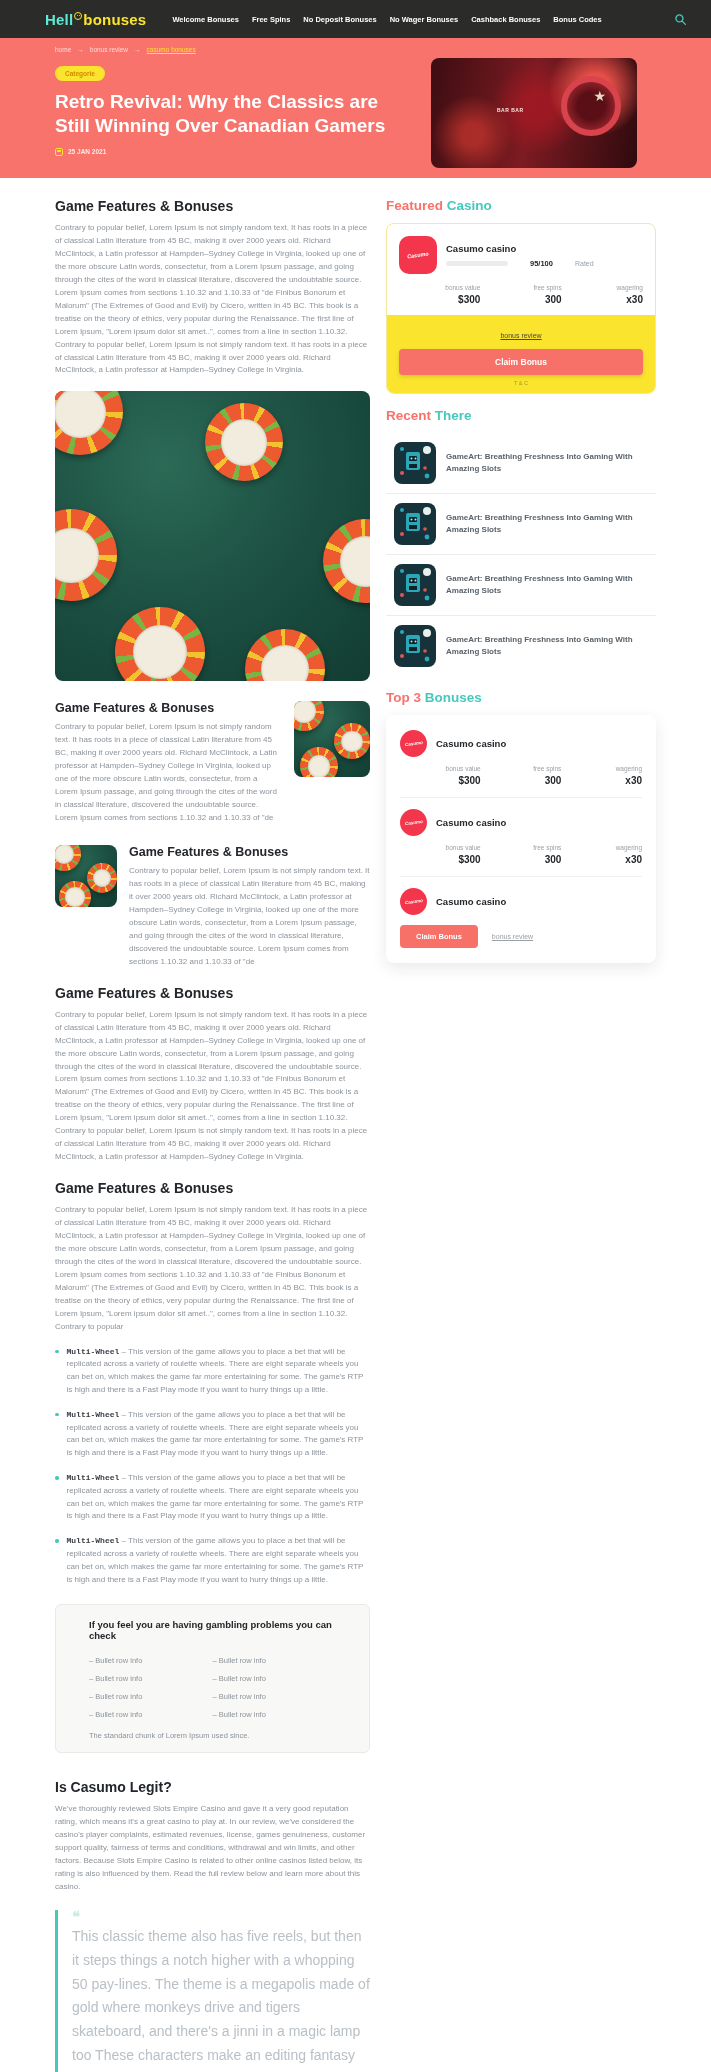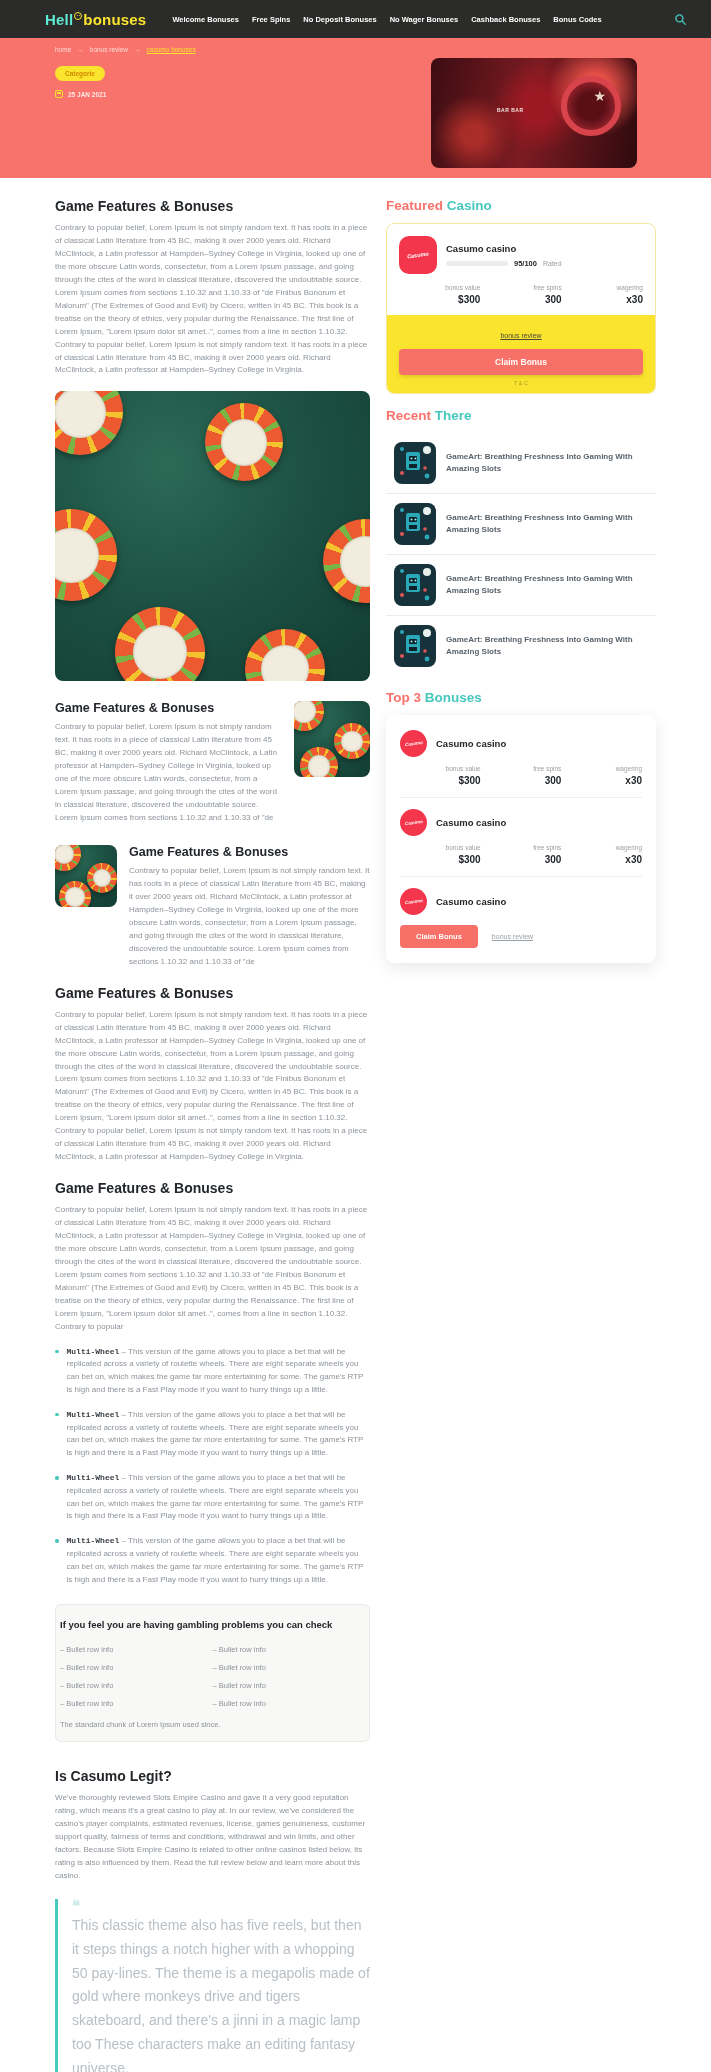--- a/index.html
+++ b/index.html
@@ -89,21 +89,21 @@
   .sec-text { flex: 1; }
   .img-sm { width: 76px; height: 76px; flex: none; }
   .img-xs { width: 62px; height: 62px; flex: none; }
 
   .bullets { margin: 12px 0 4px; }
   .bullet { display: flex; gap: 8px; margin: 0 0 12px; }
   .bullet .dot { width: 3.5px; height: 3.5px; border-radius: 50%; background: #46c8bd; margin-top: 4px; flex: none; }
   .bullet .b-body { font-size: 8px; line-height: 1.6; color: #8d949b; }
   .bullet .b-label { font-weight: bold; color: #3a3f45; font-family: Liberation Mono, monospace; }
 
-  .info-box { background: #f8f8f6; border: 1px solid #e9e9e6; border-radius: 6px; padding: 14px 4px 12px; margin: 18px 0 26px; }
+  .info-box { background: #f8f8f6; border: 1px solid #e9e9e6; border-radius: 6px; padding: 14px 33px 12px; margin: 18px 0 26px; }
   .info-box .ib-title { font-size: 9.5px; font-weight: bold; color: #23262a; margin-bottom: 10px; }
   .ib-grid { display: grid; grid-auto-flow: column; grid-template-rows: repeat(4, auto); grid-template-columns: 1fr 1fr; }
   .ib-row { font-size: 7.5px; color: #8d949b; padding: 4.5px 0; }
   .ib-note { font-size: 7.5px; color: #8d949b; margin-top: 8px; }
 
   .quote { border-left: 3px solid #46c8bd; padding: 2px 0 2px 14px; margin: 16px 0 10px; position: relative; }
   .quote .q-mark { color: #cdebe7; font-size: 15px; font-weight: bold; line-height: .6; display:block; margin-bottom:4px; }
   .quote .q-text { font-size: 14px; line-height: 1.7; color: #b9c0c6; }
 
   .post-nav { display: flex; justify-content: space-between; width: 448px; margin: 26px 0 0 20px; }
@@ -116,21 +116,21 @@
   .side-h { font-size: 13.5px; font-weight: bold; margin: 14px 0 10px; }
   .side-h .h-a { color: #f8736b; } .side-h .h-b { color: #46c8bd; }
 
   .featured-card { border: 1px solid #f6e7a0; border-radius: 8px; overflow: hidden; background: #fff; }
   .fc-top { padding: 12px 12px 10px; }
   .fc-head { display: flex; gap: 9px; align-items: center; }
   .casumo-tile { width: 38px; height: 38px; border-radius: 10px; background: #f4364c; flex: none;
     display: flex; align-items: center; justify-content: center; }
   .casumo-tile span { color: #fff; font-size: 5.5px; font-style: italic; font-weight: bold; transform: rotate(-8deg); }
   .fc-name { font-size: 9.5px; font-weight: bold; color: #23262a; margin-bottom: 5px; }
-  .rating-row { display: flex; align-items: center; gap: 6px; }
+  .rating-row { display: flex; align-items: center; gap: 22px; }
   .rating-bar { width: 62px; height: 5px; border-radius: 3px; background: #ececec; overflow: hidden; }
   .rating-fill { height: 100%; width: 95%; border-radius: 3px;
     background: linear-gradient(90deg, #f2d22a, #9ed05e 55%, #46c8bd); }
   .rating-num { font-size: 7.5px; font-weight: bold; color: #23262a; }
   .rating-lbl { font-size: 7px; color: #9aa1a7; }
   .stats { display: flex; margin-top: 10px; text-align: right; }
   .stat { flex: 1; }
   .stat .st-label { font-size: 6.5px; color: #9aa1a7; margin-bottom: 3px; }
   .stat .st-value { font-size: 10px; font-weight: bold; color: #23262a; }
   .fc-bottom { background: #fbe42d; padding: 9px 12px 7px; text-align: center; }
@@ -183,20 +183,21 @@
 
 <section class="hero">
   <div class="breadcrumb">
     <span class="crumb">home</span>
     <span>→</span>
     <span class="crumb">bonus review</span>
     <span>→</span>
     <span class="crumb crumb-active">casumo bonuses</span>
   </div>
   <span class="badge">Categorie</span>
+  <h1 class="hero-title">Retro Revival: Why the Classics are Still Winning Over Canadian Gamers</h1>
   <div class="hero-date">
     <span class="cal"></span>
     <span>25 JAN 2021</span>
   </div>
   <div class="hero-img">
     <span class="hero-bar-label">BAR BAR</span>
   </div>
 </section>
 
 <div class="main">

